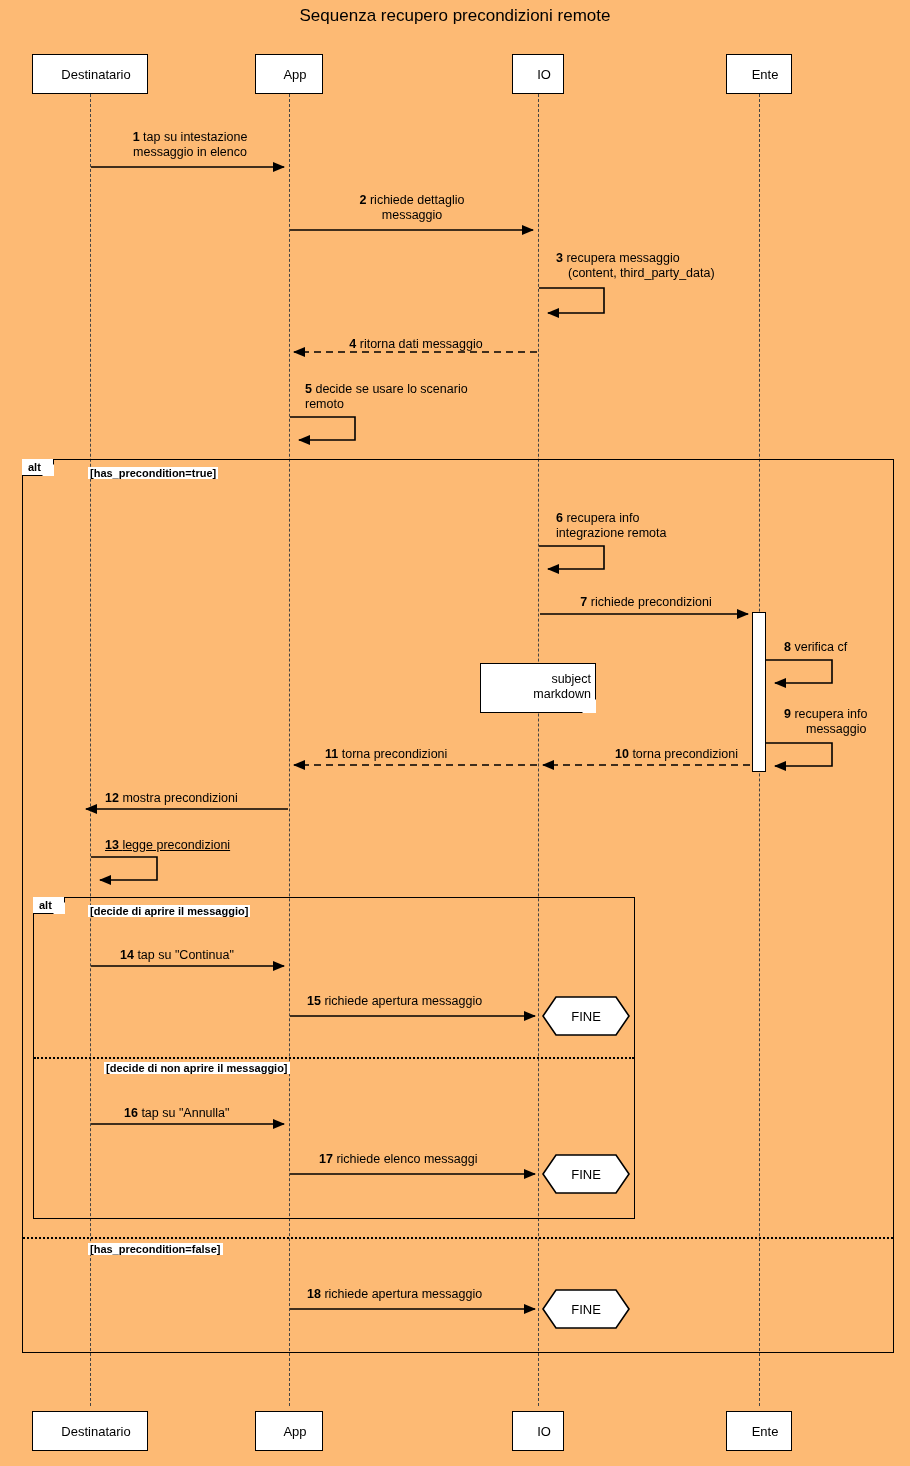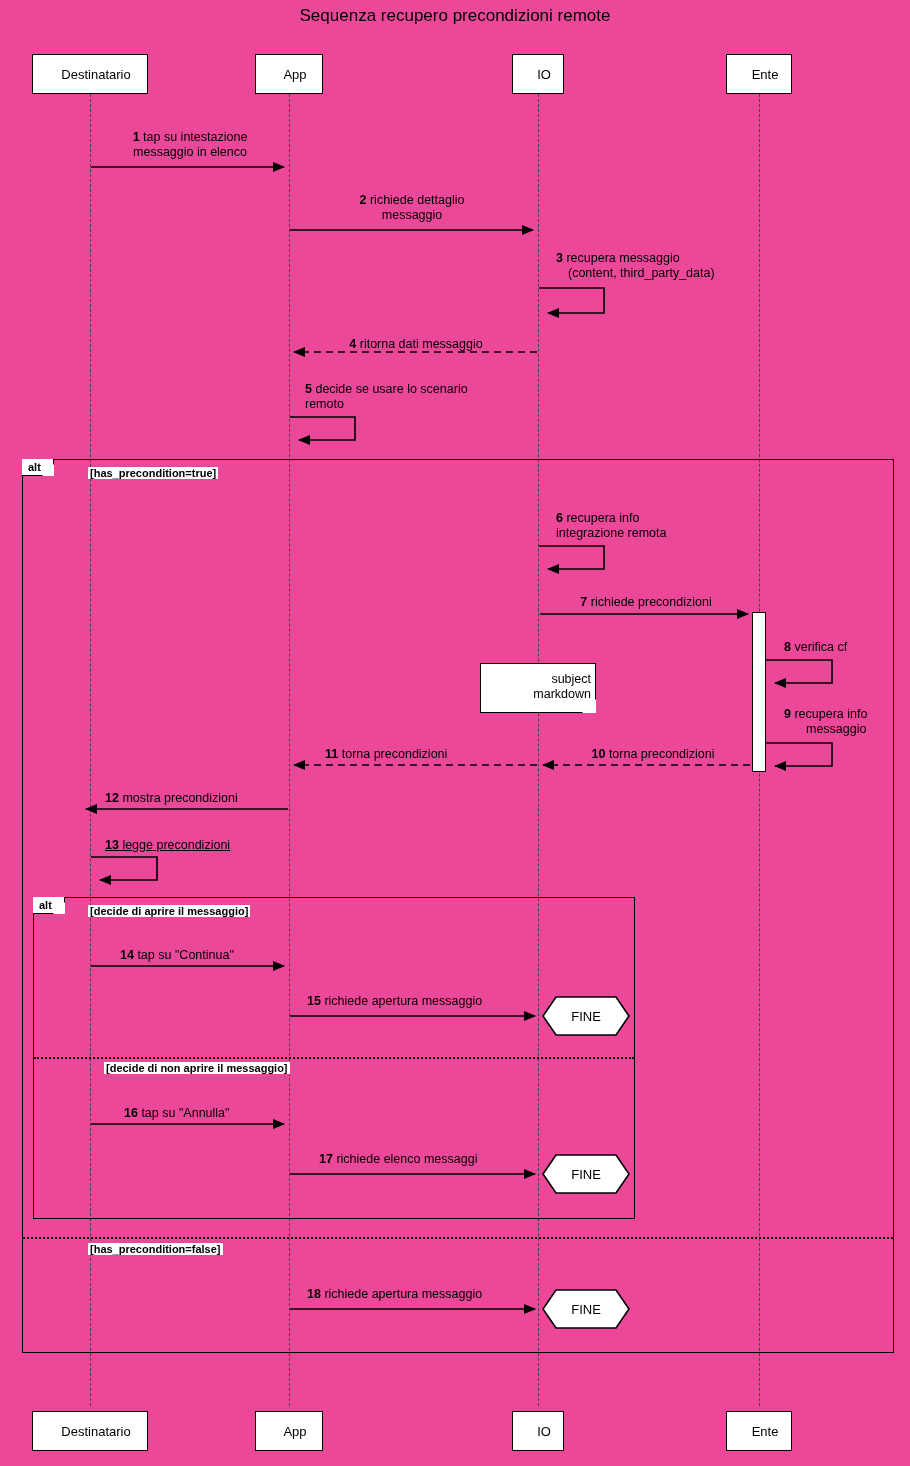--- a/index.html
+++ b/index.html
@@ -9,21 +9,21 @@
   }
   body {
     font-family: "Liberation Sans", sans-serif;
     color: #000000;
   }
   #canvas {
     position: relative;
     width: 910px;
     height: 1466px;
     overflow: hidden;
-    background: #ec4899;
+    background: #fdba74;
   }
   .title {
     position: absolute;
     left: 0;
     top: 6px;
     width: 910px;
     text-align: center;
     font-size: 17px;
     color: #000;
   }
@@ -333,21 +333,21 @@
     <span class="num">8</span>
     <span>verifica cf</span>
   </div>
 
   <div class="msg-label" style="left:784px; top:707px; width:114px; text-align:left;">
     <span class="num">9</span>
     <span>recupera info</span><br>
     <span style="margin-left:22px;">messaggio</span>
   </div>
 
-  <div class="msg-label" style="left:568px; top:747px; width:170px; text-align:center;">
+  <div class="msg-label" style="left:568px; top:747px; width:170px; text-align:right;">
     <span class="num">10</span>
     <span>torna precondizioni</span>
   </div>
 
   <div class="msg-label" style="left:325px; top:747px; width:180px; text-align:left;">
     <span class="num">11</span>
     <span>torna precondizioni</span>
   </div>
 
   <div class="msg-label" style="left:105px; top:791px; width:180px; text-align:left;">

